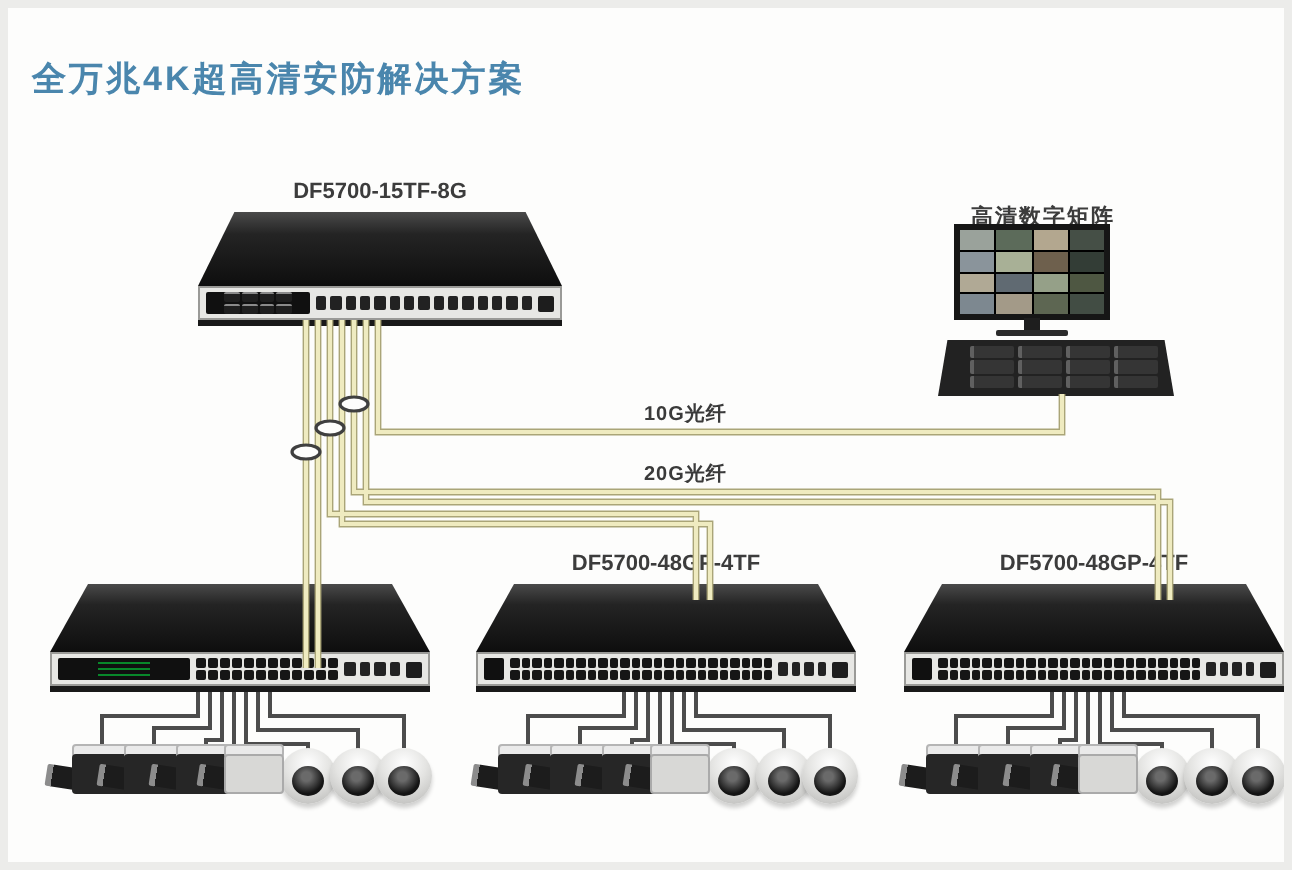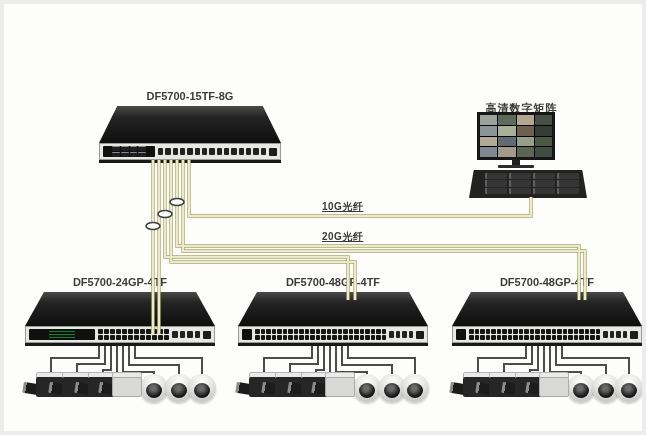--- a/index.html
+++ b/index.html
@@ -12,21 +12,21 @@
   .diagram-title{
     position:absolute;left:12px;top:24px;font-size:17px;font-weight:bold;
     letter-spacing:1.5px;color:#4a86ad;
   }
   
   .cable-layer{position:absolute;left:0;top:0;width:646px;height:435px;pointer-events:none;z-index:6;}
   .fiber-under{fill:none;stroke:#aaa578;stroke-width:3.4px;}
   .fiber-over{fill:none;stroke:#efebc0;stroke-width:2px;}
   .coil{fill:#fdfdfc;stroke:#3f3f3f;stroke-width:1.6px;}
   .fiber-label{
-    position:absolute;font-size:10px;font-weight:bold;color:#3a3a3a;z-index:7;letter-spacing:.5px;text-decoration:underline;
+    position:absolute;font-size:10px;font-weight:bold;color:#3a3a3a;z-index:7;letter-spacing:.5px;
   }
   
   .sw-chassis{position:absolute;}
   .sw-top{width:100%;background:linear-gradient(#4a4a4a,#242424 30%,#0e0e0e);
     clip-path:polygon(10% 0,90% 0,100% 100%,0 100%);}
   .sw-panel{width:100%;height:17px;box-sizing:border-box;background:#e7e7e4;
     border:1px solid #9a9a97;display:flex;align-items:center;gap:3px;padding:2px 3px;}
   .sw-base{width:100%;height:3px;background:#191919;}
   .panel-block{height:100%;background:#101010;border-radius:1px;display:flex;align-items:center;justify-content:center;}
   .rj45-grid{display:grid;grid-template-columns:repeat(4,1fr);grid-auto-rows:1fr;gap:1px;width:34px;height:11px;}
@@ -74,20 +74,21 @@
     background:radial-gradient(circle at 50% 28%,#ffffff 0%,#e4e4e2 45%,#b6b6b4 100%);
     box-shadow:0 2px 2px rgba(0,0,0,.18);}
   .domecam::after{content:'';position:absolute;left:6px;top:9px;width:16px;height:15px;border-radius:50%;
     background:radial-gradient(circle at 45% 35%,#6a6a6a 0 18%,#141414 65%);}
 </style>
 </head>
 <body>
 
 <div id="canvas">
 
+  <div class="diagram-title">全万兆4K超高清安防解决方案</div>
 
   <svg class="cable-layer" viewBox="0 0 646 435">
     <g class="fiber-under">
       <path d="M149 156 V330"></path>
         <path d="M155 156 V330"></path>
       <path d="M161 156 V253 H344 V296"></path>
         <path d="M167 156 V258 H351 V296"></path>
       <path d="M173 156 V242 H575 V296"></path>
         <path d="M179 156 V247 H581 V296"></path>
       <path d="M185 156 V212 H527 V193"></path>
@@ -184,21 +185,20 @@
           <div class="cell"></div>
           <div class="cell"></div>
           <div class="cell"></div>
           <div class="cell"></div>
           <div class="cell"></div>
         </div>
     </div>
   </div>
 
   <div class="access-group" style="left:18px;">
-    <div class="model-label">DF5700-24GP-4TF</div>
     <div class="sw-chassis">
       <div class="sw-top"></div>
       <div class="sw-panel">
         <div class="panel-block" style="width:36%;">
             <div class="print-lines"></div>
           </div>
         <div class="port-grid" style="grid-template-columns: repeat(12, 1fr);">
             <div class="cell"></div>
             <div class="cell"></div>
             <div class="cell"></div>

